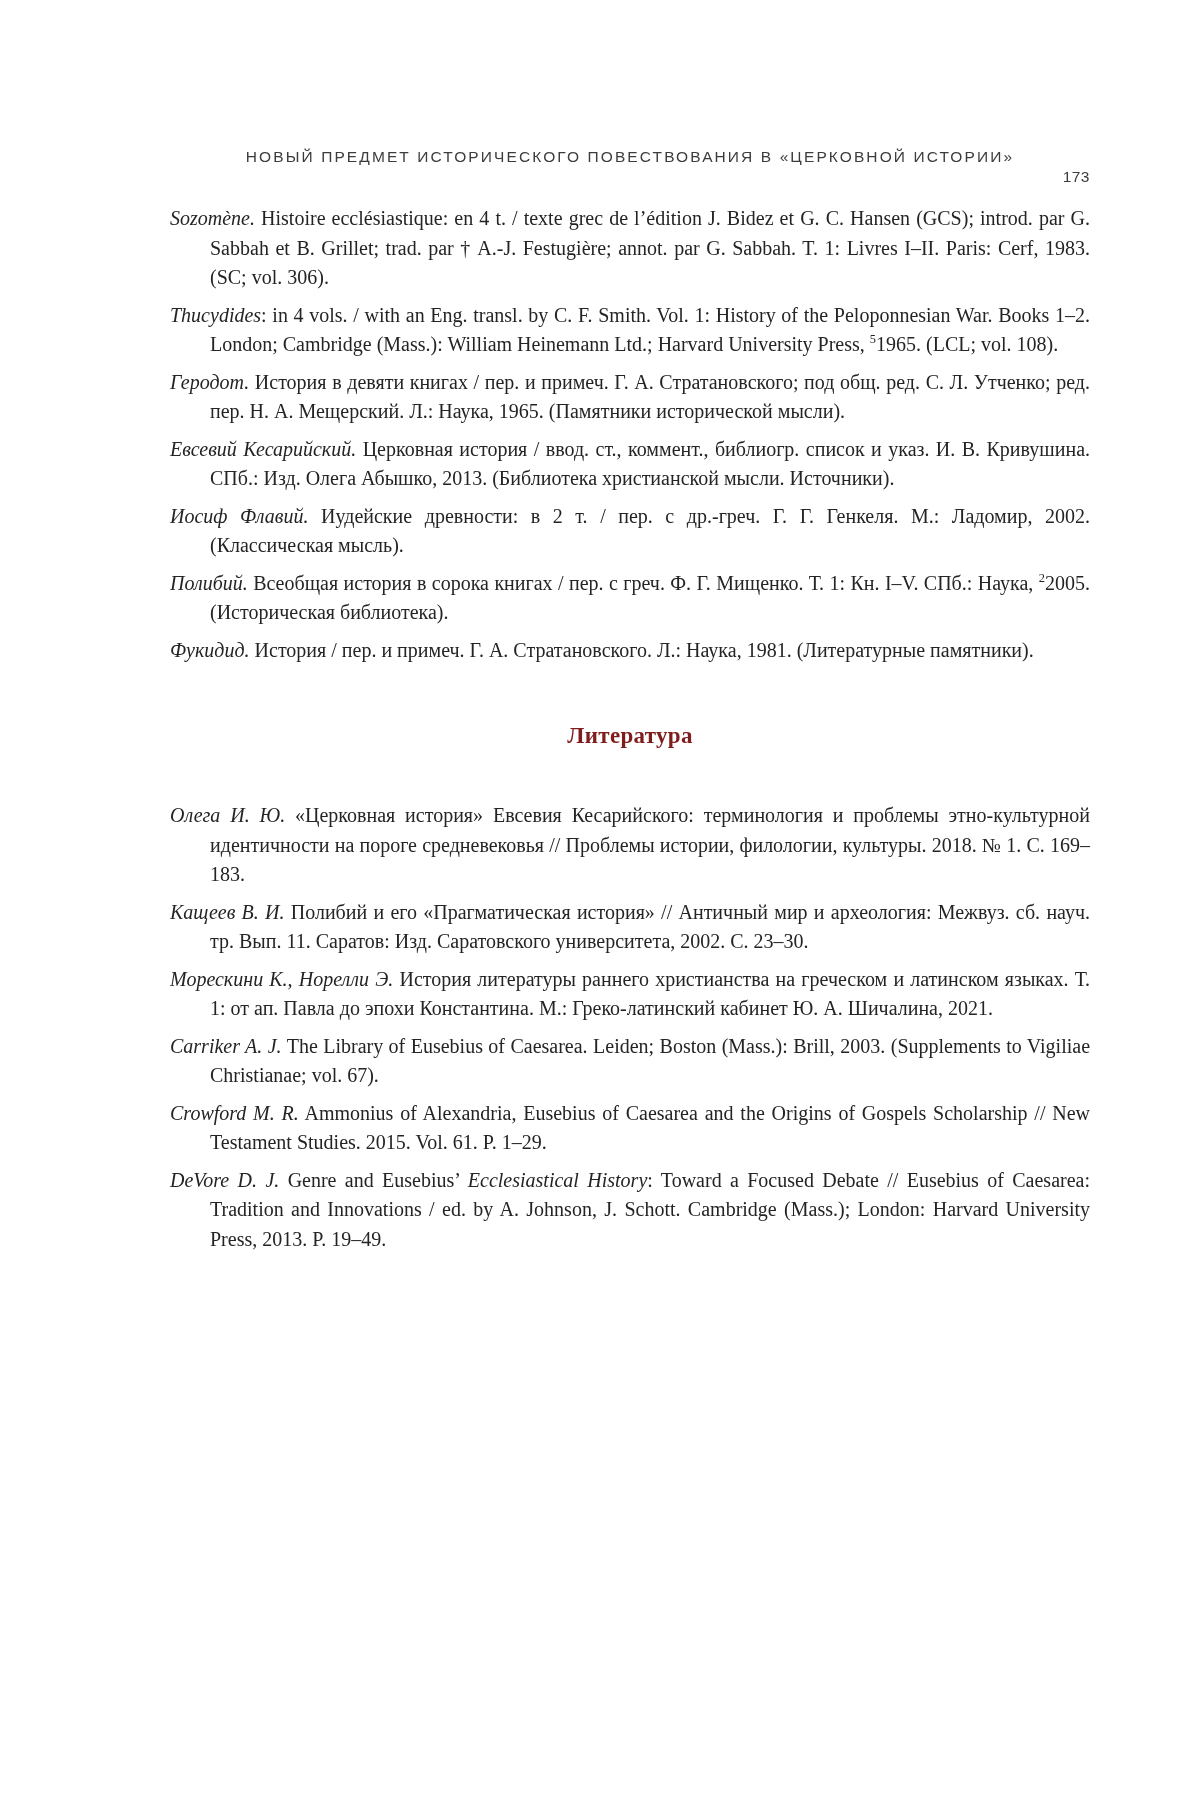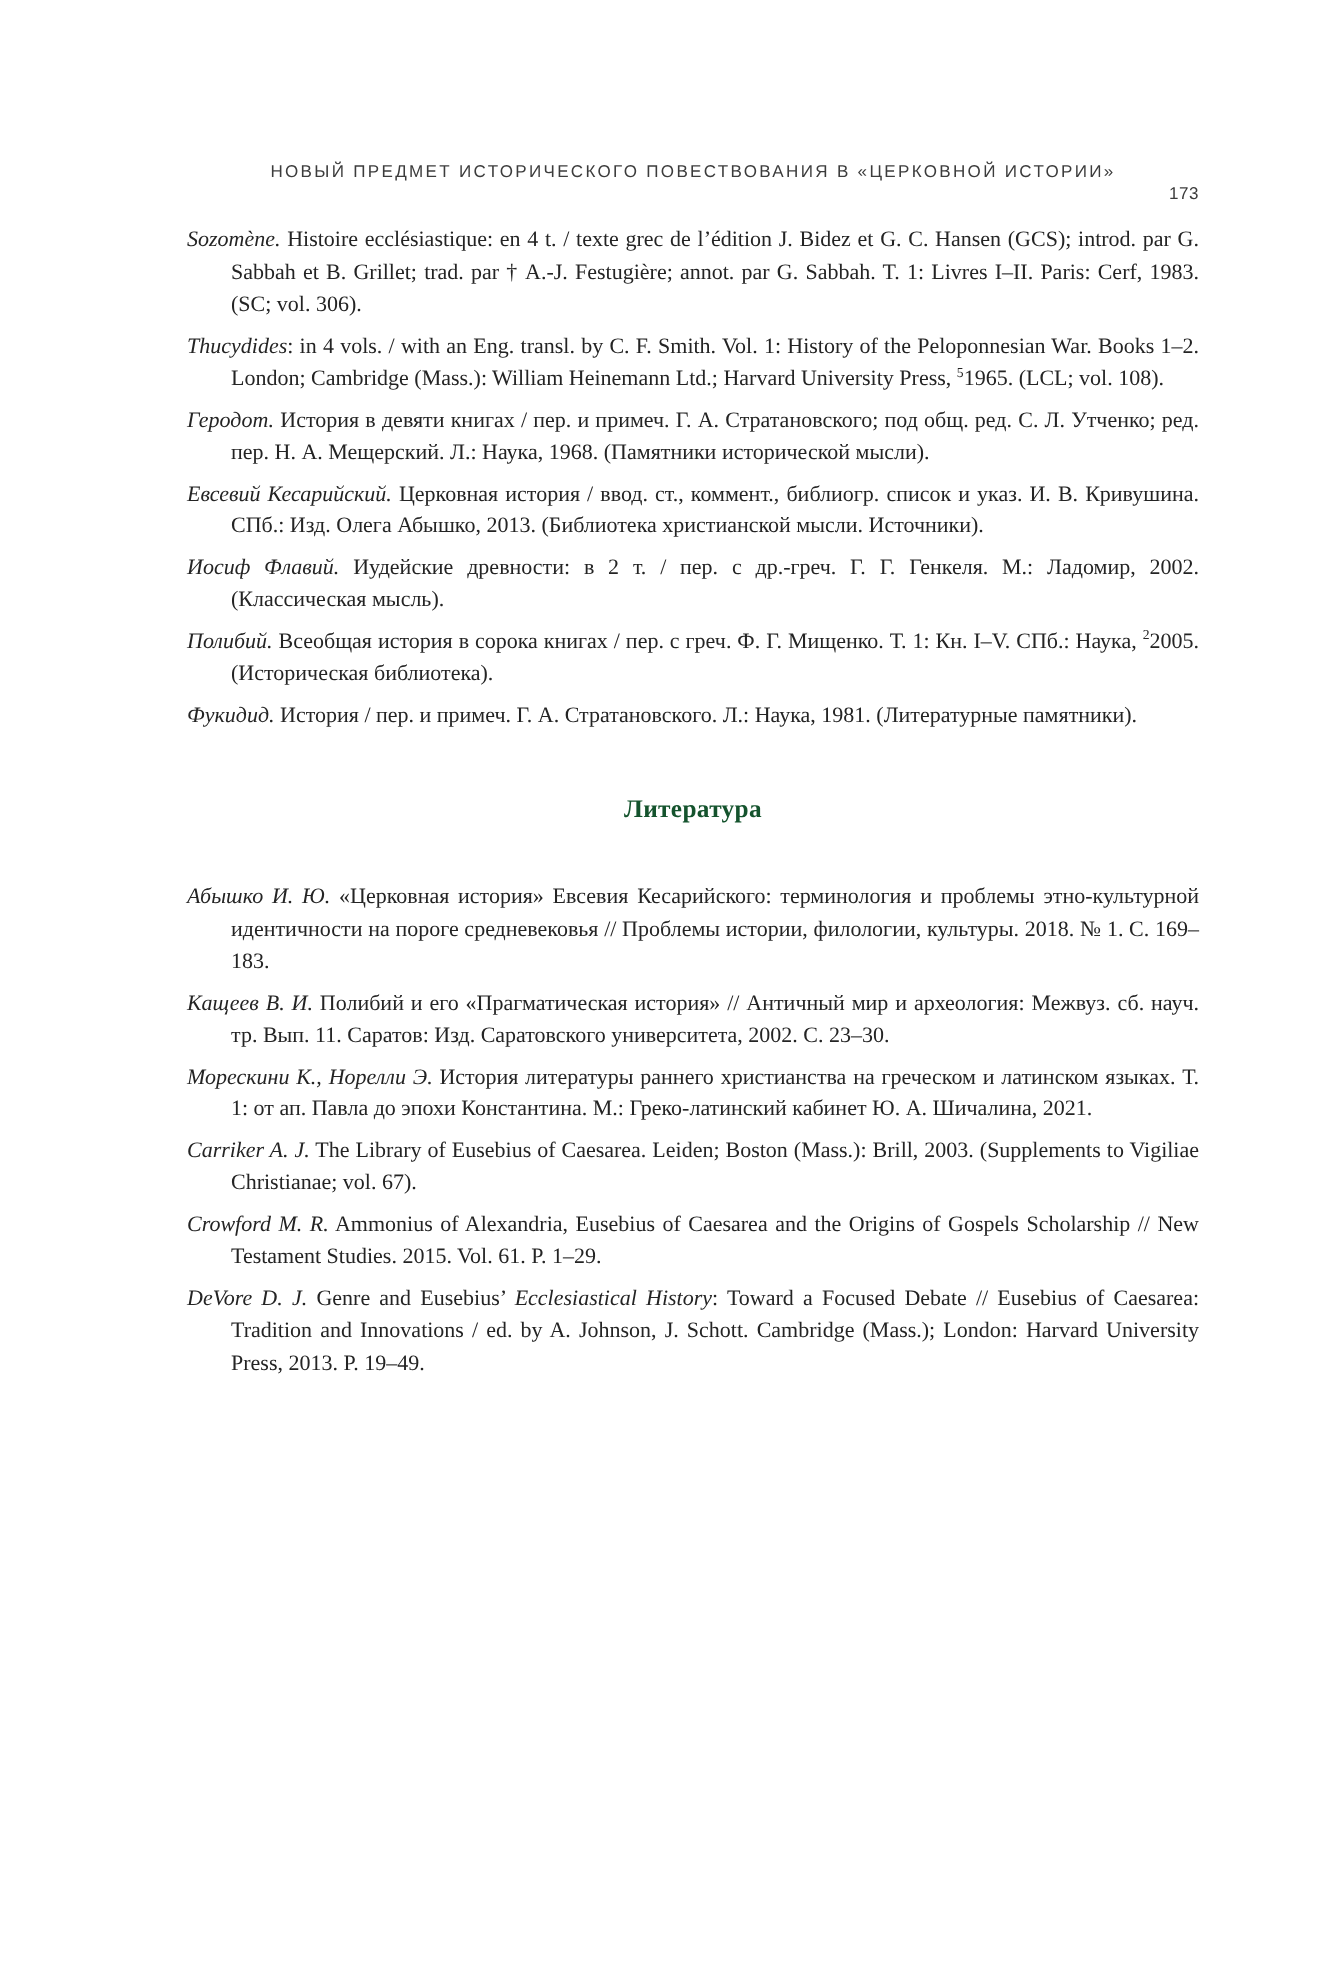--- a/index.html
+++ b/index.html
@@ -59,45 +59,45 @@
     font-size: 0.62em;
     line-height: 0;
     vertical-align: super;
   }
   .section-heading {
     font-size: 23px;
     font-weight: bold;
     text-align: center;
     letter-spacing: 0.3px;
     margin: 58px 0 52px 0;
-    color: #14532d;
+    color: #7f1d1d;
   }
 </style>
 </head>
 <body>
 
 <div class="page">
   <header class="running-head">
     <span class="rh-title">НОВЫЙ ПРЕДМЕТ ИСТОРИЧЕСКОГО ПОВЕСТВОВАНИЯ В «ЦЕРКОВНОЙ ИСТОРИИ»</span>
     <span class="rh-folio">173</span>
   </header>
 
   <main class="content">
       <section>
         <p class="entry"><span class="it">Sozomène.</span><span> Histoire ecclésiastique: en 4 t. / texte grec de l’édition J. Bidez et G. C. Hansen (GCS); introd. par G. Sabbah et B. Grillet; trad. par † A.-J. Festugière; annot. par G. Sabbah. T. 1: Livres I–II. Paris: Cerf, 1983. (SC; vol. 306).</span></p>
         <p class="entry"><span class="it">Thucydides</span><span>: in 4 vols. / with an Eng. transl. by C. F. Smith. Vol. 1: History of the Peloponnesian War. Books 1–2. London; Cambridge (Mass.): William Heinemann Ltd.; Harvard University Press, </span><sup>5</sup><span>1965. (LCL; vol. 108).</span></p>
-        <p class="entry"><span class="it">Геродот.</span><span> История в девяти книгах / пер. и примеч. Г. А. Стратановского; под общ. ред. С. Л. Утченко; ред. пер. Н. А. Мещерский. Л.: Наука, 1968. (Памятники исторической мысли).</span></p>
+        <p class="entry"><span class="it">Геродот.</span><span> История в девяти книгах / пер. и примеч. Г. А. Стратановского; под общ. ред. С. Л. Утченко; ред. пер. Н. А. Мещерский. Л.: Наука, 1965. (Памятники исторической мысли).</span></p>
         <p class="entry"><span class="it">Евсевий Кесарийский.</span><span> Церковная история / ввод. ст., коммент., библиогр. список и указ. И. В. Кривушина. СПб.: Изд. Олега Абышко, 2013. (Библиотека христианской мысли. Источники).</span></p>
         <p class="entry"><span class="it">Иосиф Флавий.</span><span> Иудейские древности: в 2 т. / пер. с др.-греч. Г. Г. Генкеля. М.: Ладомир, 2002. (Классическая мысль).</span></p>
         <p class="entry"><span class="it">Полибий.</span><span> Всеобщая история в сорока книгах / пер. с греч. Ф. Г. Мищенко. Т. 1: Кн. I–V. СПб.: Наука, </span><sup>2</sup><span>2005. (Историческая библиотека).</span></p>
         <p class="entry"><span class="it">Фукидид.</span><span> История / пер. и примеч. Г. А. Стратановского. Л.: Наука, 1981. (Литературные памятники).</span></p>
       </section>
       <section>
         <h2 class="section-heading">Литература</h2>
-        <p class="entry"><span class="it">Абышко И. Ю.</span><span> «Церковная история» Евсевия Кесарийского: терминология и проблемы этно-культурной идентичности на пороге средневековья // Проблемы истории, филологии, культуры. 2018. № 1. С. 169–183.</span></p>
+        <p class="entry"><span class="it">Олега И. Ю.</span><span> «Церковная история» Евсевия Кесарийского: терминология и проблемы этно-культурной идентичности на пороге средневековья // Проблемы истории, филологии, культуры. 2018. № 1. С. 169–183.</span></p>
         <p class="entry"><span class="it">Кащеев В. И.</span><span> Полибий и его «Прагматическая история» // Античный мир и археология: Межвуз. сб. науч. тр. Вып. 11. Саратов: Изд. Саратовского университета, 2002. С. 23–30.</span></p>
         <p class="entry"><span class="it">Морескини К., Норелли Э.</span><span> История литературы раннего христианства на греческом и латинском языках. Т. 1: от ап. Павла до эпохи Константина. М.: Греко-латинский кабинет Ю. А. Шичалина, 2021.</span></p>
         <p class="entry"><span class="it">Carriker A. J.</span><span> The Library of Eusebius of Caesarea. Leiden; Boston (Mass.): Brill, 2003. (Supplements to Vigiliae Christianae; vol. 67).</span></p>
         <p class="entry"><span class="it">Crowford M. R.</span><span> Ammonius of Alexandria, Eusebius of Caesarea and the Origins of Gospels Scholarship // New Testament Studies. 2015. Vol. 61. P. 1–29.</span></p>
         <p class="entry"><span class="it">DeVore D. J.</span><span> Genre and Eusebius’ </span><span class="it">Ecclesiastical History</span><span>: Toward a Focused Debate // Eusebius of Caesarea: Tradition and Innovations / ed. by A. Johnson, J. Schott. Cambridge (Mass.); London: Harvard University Press, 2013. P. 19–49.</span></p>
       </section>
     </main>
 </div>
 
 </body></html>

